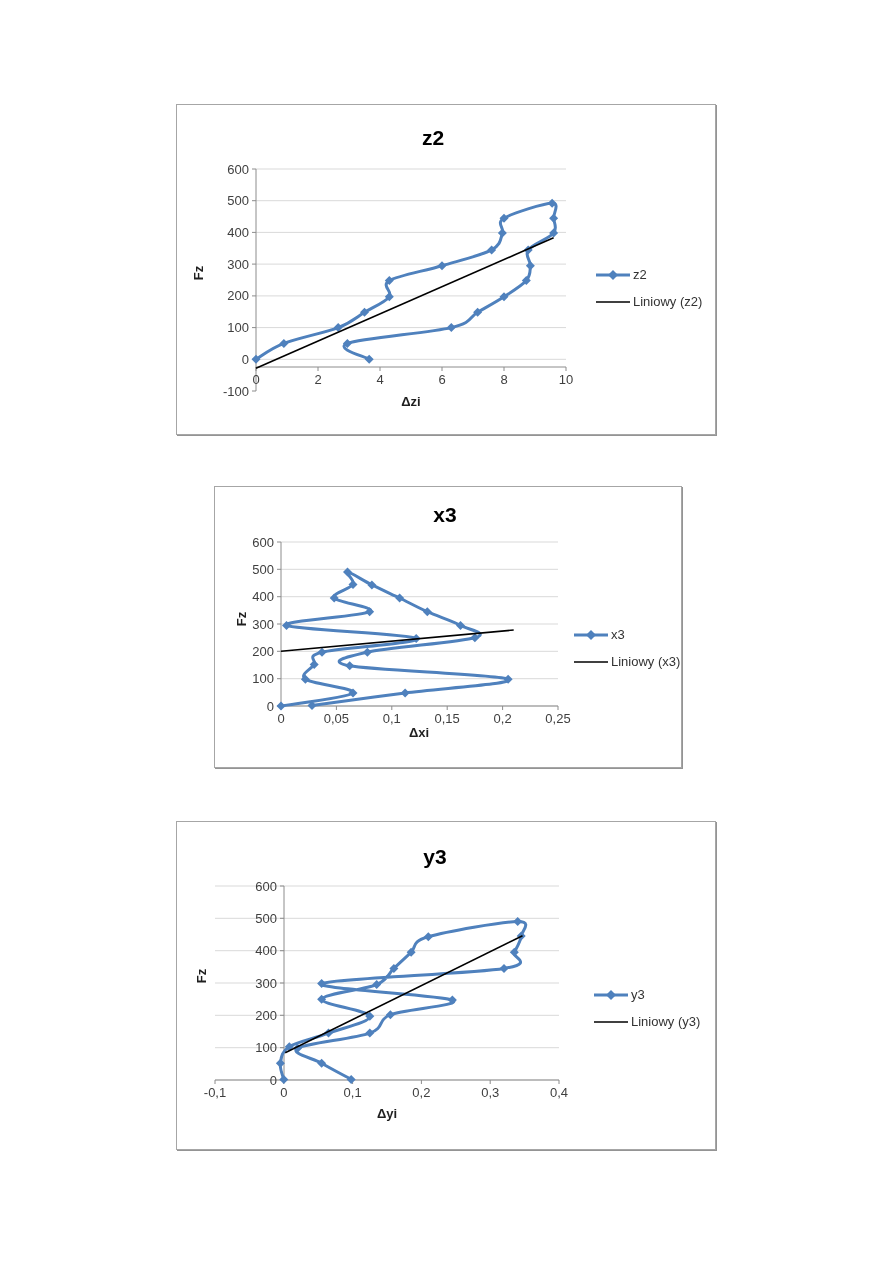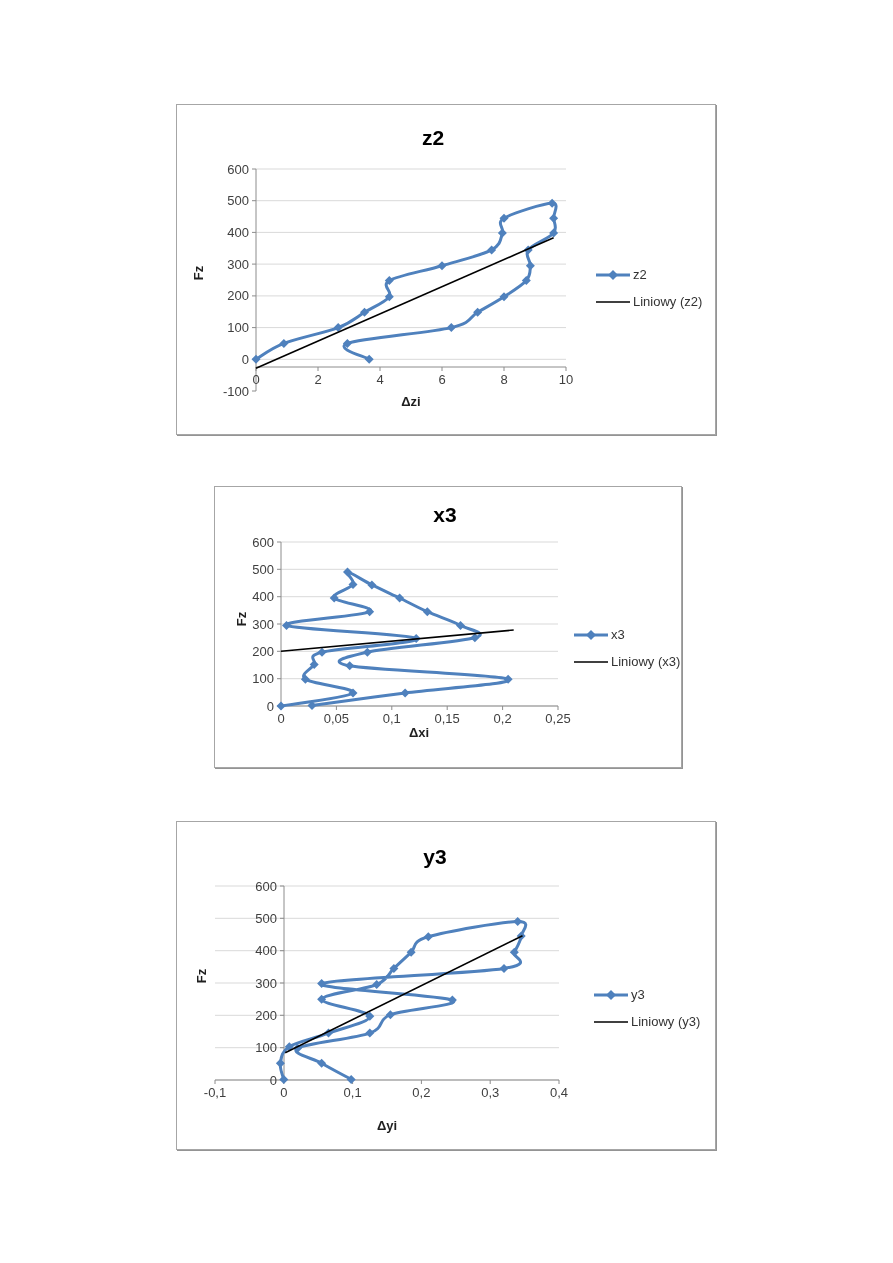--- a/index.html
+++ b/index.html
@@ -23,21 +23,21 @@
   .t-x3{top:16px;padding-right:6px;}
   .t-y3{top:23px;padding-right:22px;}
   .axis-title{position:absolute;font-weight:bold;font-size:13px;color:#1f1f1f;white-space:nowrap;}
   .rot{transform:translate(-50%,-50%) rotate(-90deg);}
   .xt{transform:translateX(-50%);}
   .yt-z2{left:21px;top:168px;}
   .yt-x3{left:26px;top:132px;}
   .yt-y3{left:24px;top:154px;}
   .xt-z2{left:234px;top:289px;}
   .xt-x3{left:204px;top:238px;}
-  .xt-y3{left:210px;top:296px;}
+  .xt-y3{left:210px;top:284px;}
   .legend{position:absolute;display:flex;flex-direction:column;}
   .lg-z2{left:419px;top:156px;}
   .lg-x3{left:359px;top:134px;}
   .lg-y3{left:417px;top:159px;}
   .legend-row{display:flex;align-items:center;height:27px;}
   .legend-row span{font-size:13px;color:#333;margin-left:3px;white-space:nowrap;}
   .sw{display:block;}
 </style>
 </head>
 <body>

